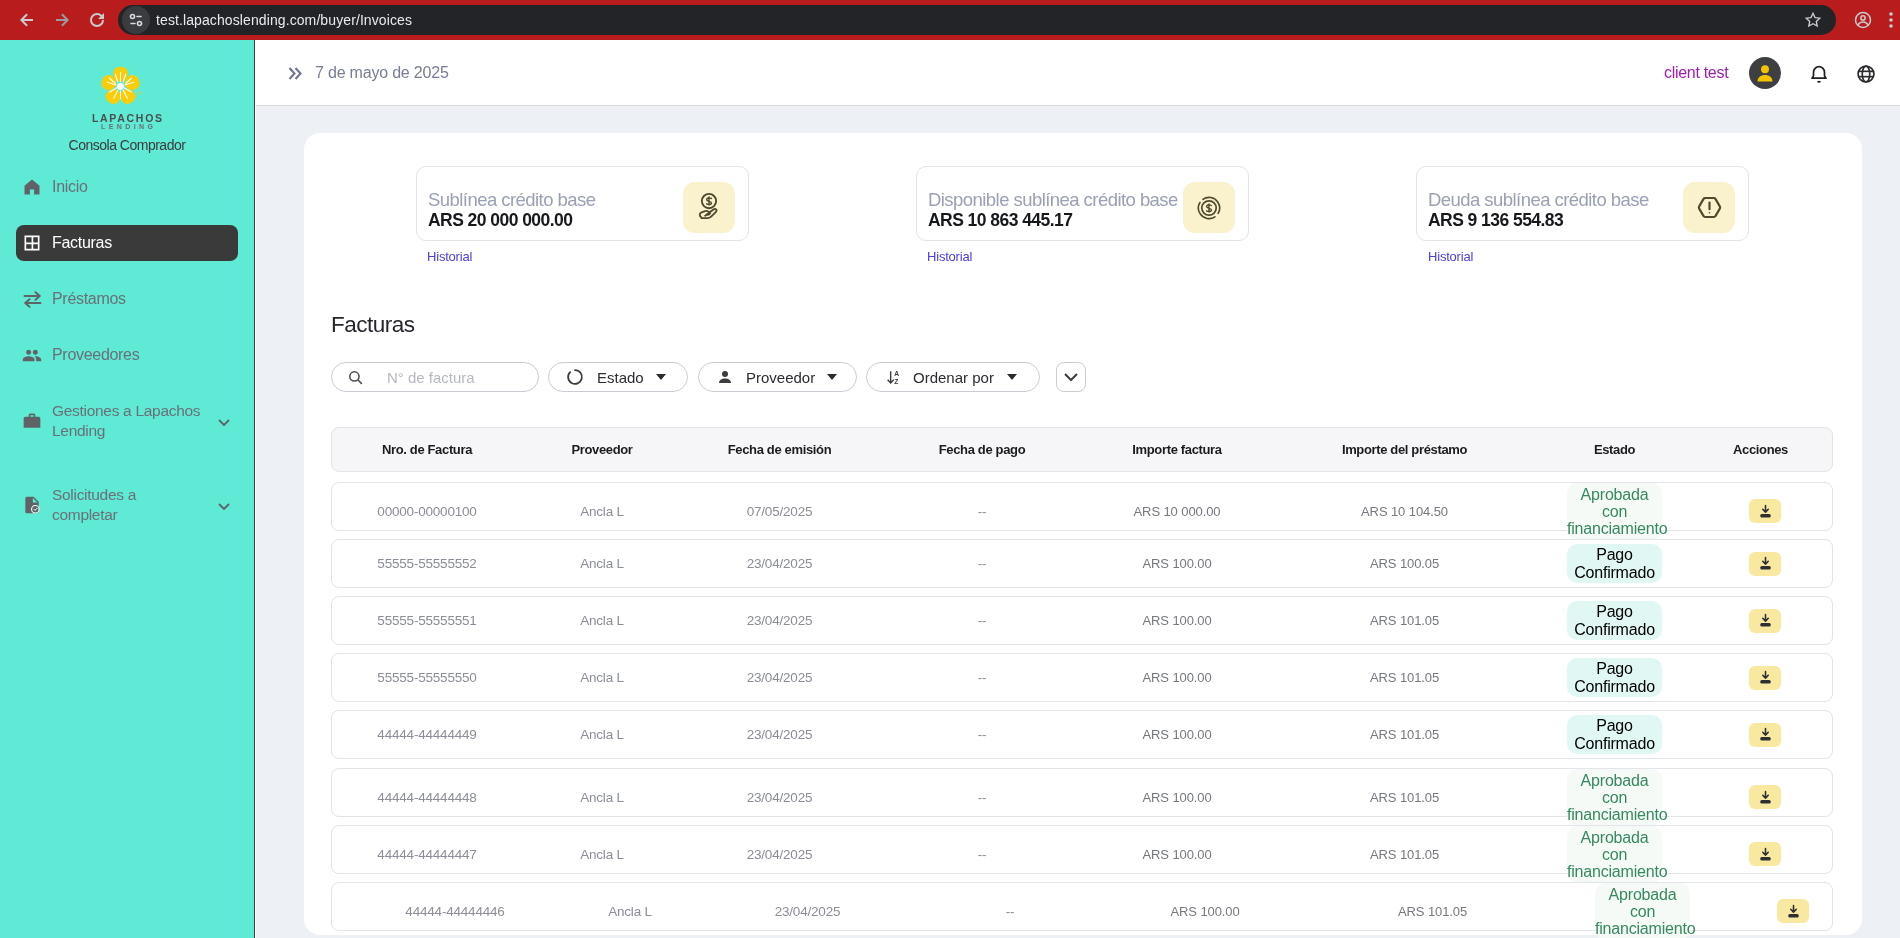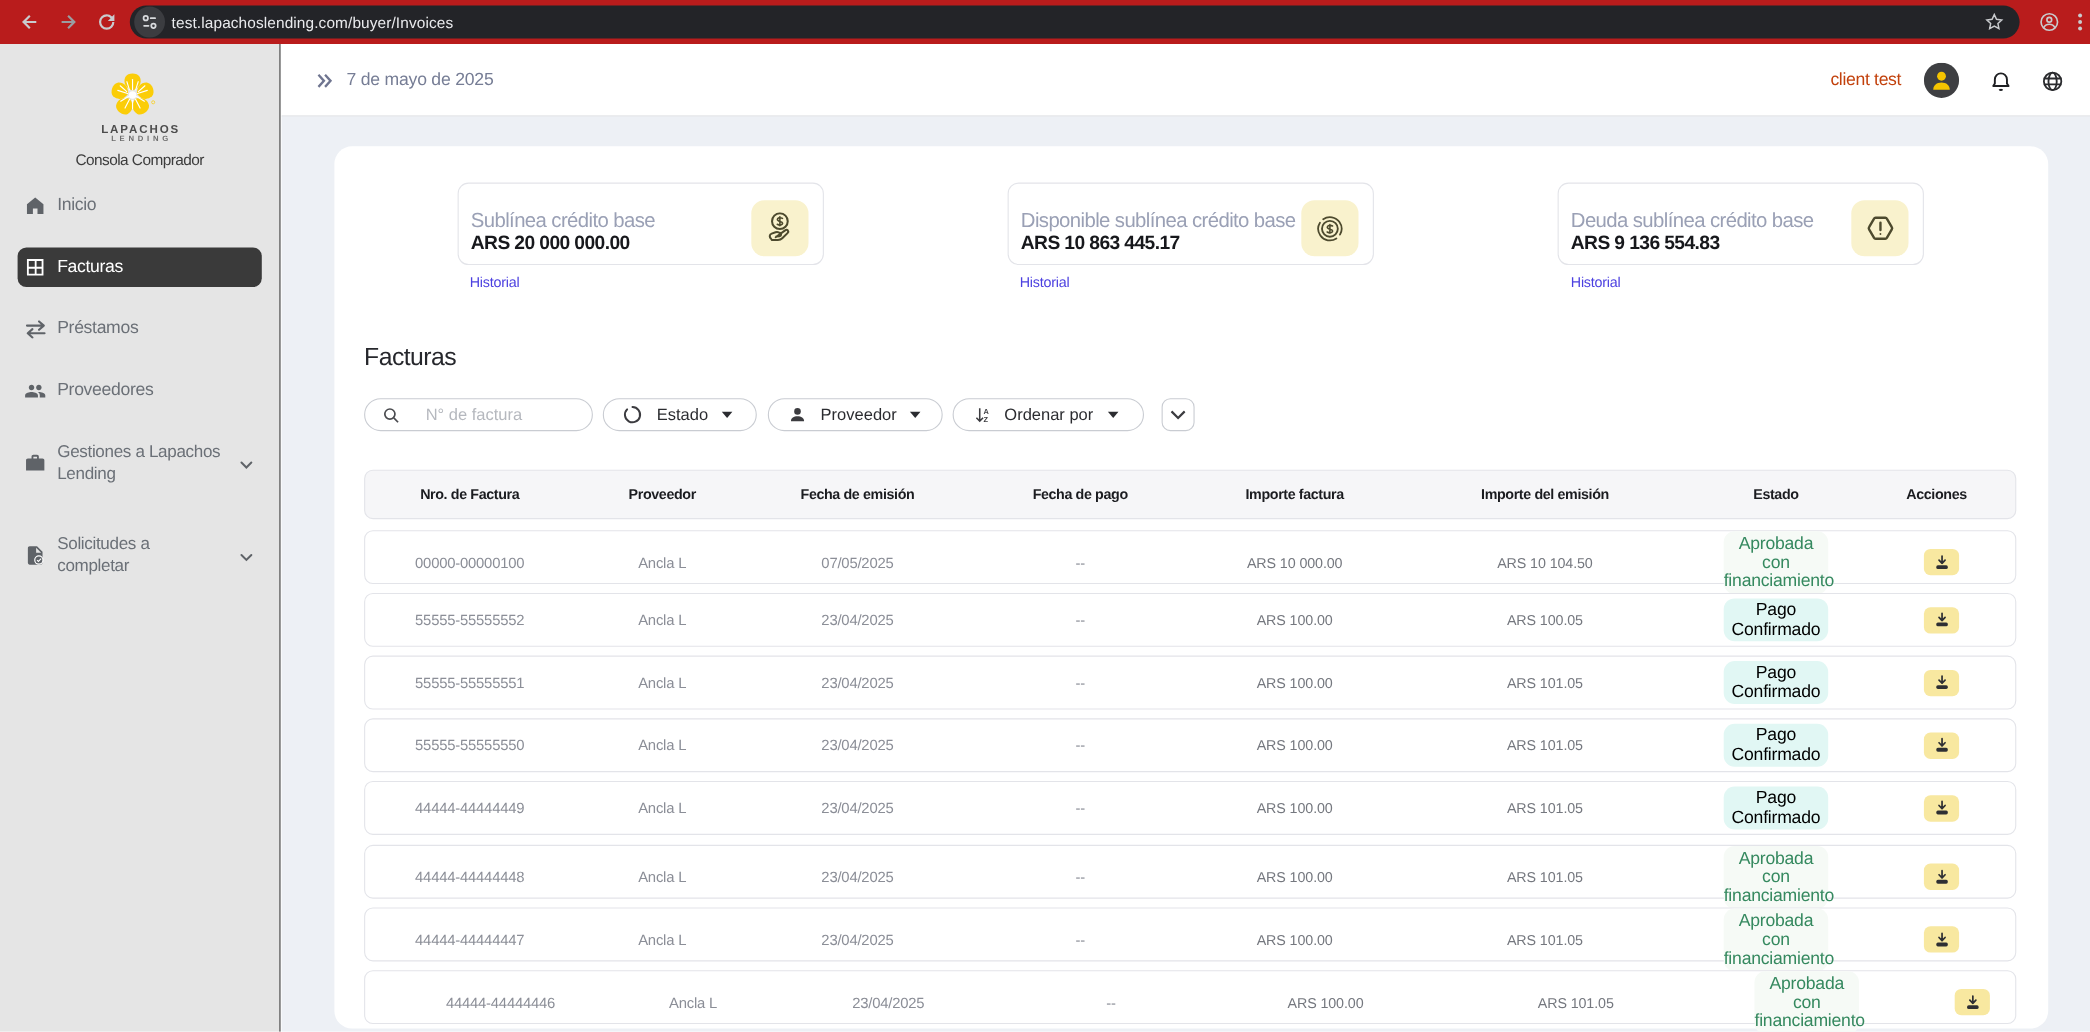--- a/index.html
+++ b/index.html
@@ -8,35 +8,35 @@
 .abs { position:absolute; }
 
 
 #chrome { position:absolute; left:0; top:0; width:1900px; height:40px; background:#b91c1c; }
 #urlpill { position:absolute; left:118px; top:5px; width:1718px; height:30px; border-radius:15px; background:#232428; }
 #tunecircle { position:absolute; left:4px; top:1px; width:28px; height:28px; border-radius:50%; background:#3b3c40; }
 .chromeicon { position:absolute; top:0; }
 #urltext { position:absolute; left:38px; top:7px; color:#e9eaed; font-size:14px; letter-spacing:0.1px; }
 
 
-#sidebar { position:absolute; left:0; top:40px; width:255px; height:898px; background:#e5e5e5; border-right:1px solid #404040; }
+#sidebar { position:absolute; left:0; top:40px; width:255px; height:898px; background:#5eead4; border-right:1px solid #404040; }
 #logoblock { position:absolute; left:0; top:0; width:240px; height:120px; text-align:center; }
 #lapachos { position:absolute; left:0; top:72px; width:254px; font-size:10.5px; font-weight:bold; letter-spacing:1.7px; color:#4d4d4d; text-indent:1.7px; }
 #lending { position:absolute; left:0; top:83px; width:254px; font-size:7px; font-weight:bold; letter-spacing:3.4px; color:#6e6e6e; text-indent:3.4px; }
 #consola { position:absolute; left:0; top:97px; width:254px; font-size:14px; letter-spacing:-0.5px; color:#3c3c3c; }
 .nav { position:absolute; left:16px; width:222px; height:36px; display:flex; align-items:center; color:#6b7077; font-size:16px; letter-spacing:-0.3px; }
 .nav .ic { width:20px; margin-left:6px; margin-right:10px; flex:none; display:flex; align-items:center; justify-content:center; }
 .nav.sel { background:#3a3a3a; border-radius:8px; color:#ffffff; }
 .nav .two { line-height:20.5px; font-size:15.5px; }
 .nav .chev { position:absolute; right:6px; top:50%; margin-top:-6px; }
 
 
 #topbar { position:absolute; left:256px; top:40px; width:1644px; height:66px; background:#ffffff; border-bottom:1px solid #d8dade; }
 #datetext { position:absolute; left:315px; top:64px; font-size:16px; letter-spacing:-0.2px; color:#767d95; }
-#clienttest { position:absolute; left:1664px; top:64px; font-size:16px; letter-spacing:-0.3px; color:#c2410c; font-weight:500; }
+#clienttest { position:absolute; left:1664px; top:64px; font-size:16px; letter-spacing:-0.3px; color:#a21caf; font-weight:500; }
 
 
 #content { position:absolute; left:256px; top:106px; width:1644px; height:832px; background:#edf0f5; }
 #card { position:absolute; left:48px; top:27px; width:1558px; height:802px; background:#ffffff; border-radius:16px; }
 
 .stat { position:absolute; top:33px; width:333px; height:75px; border:1px solid #e3e4e9; border-radius:10px; background:#fff; }
 .stat .t { position:absolute; left:11px; top:23px; font-size:18.5px; letter-spacing:-0.55px; line-height:19px; color:#9aa0b5; white-space:nowrap; }
 .stat .v { position:absolute; left:11px; top:44px; font-size:17.5px; letter-spacing:-0.55px; line-height:19px; font-weight:bold; color:#17181c; }
 .stat .ib { position:absolute; right:13px; top:15px; width:52px; height:51px; border-radius:12px; background:#f9f2cd; display:flex; align-items:center; justify-content:center; }
 .hist { position:absolute; top:116px; font-size:13px; letter-spacing:-0.2px; color:#4c40e0; }
@@ -298,21 +298,21 @@
           <path d="M1 1l6 6 6-6"></path>
         </svg>
     </div>
 
     <div id="thead">
       <div>Nro. de Factura</div>
         <div>Proveedor</div>
         <div>Fecha de emisión</div>
         <div>Fecha de pago</div>
         <div>Importe factura</div>
-        <div>Importe del emisión</div>
+        <div>Importe del préstamo</div>
         <div>Estado</div>
         <div>Acciones</div>
     </div>
 
     <div class="row" style="top:349px;">
       <div>00000-00000100</div>
         <div>Ancla L</div>
         <div>07/05/2025</div>
         <div>--</div>
         <div class="amt">ARS 10 000.00</div>

